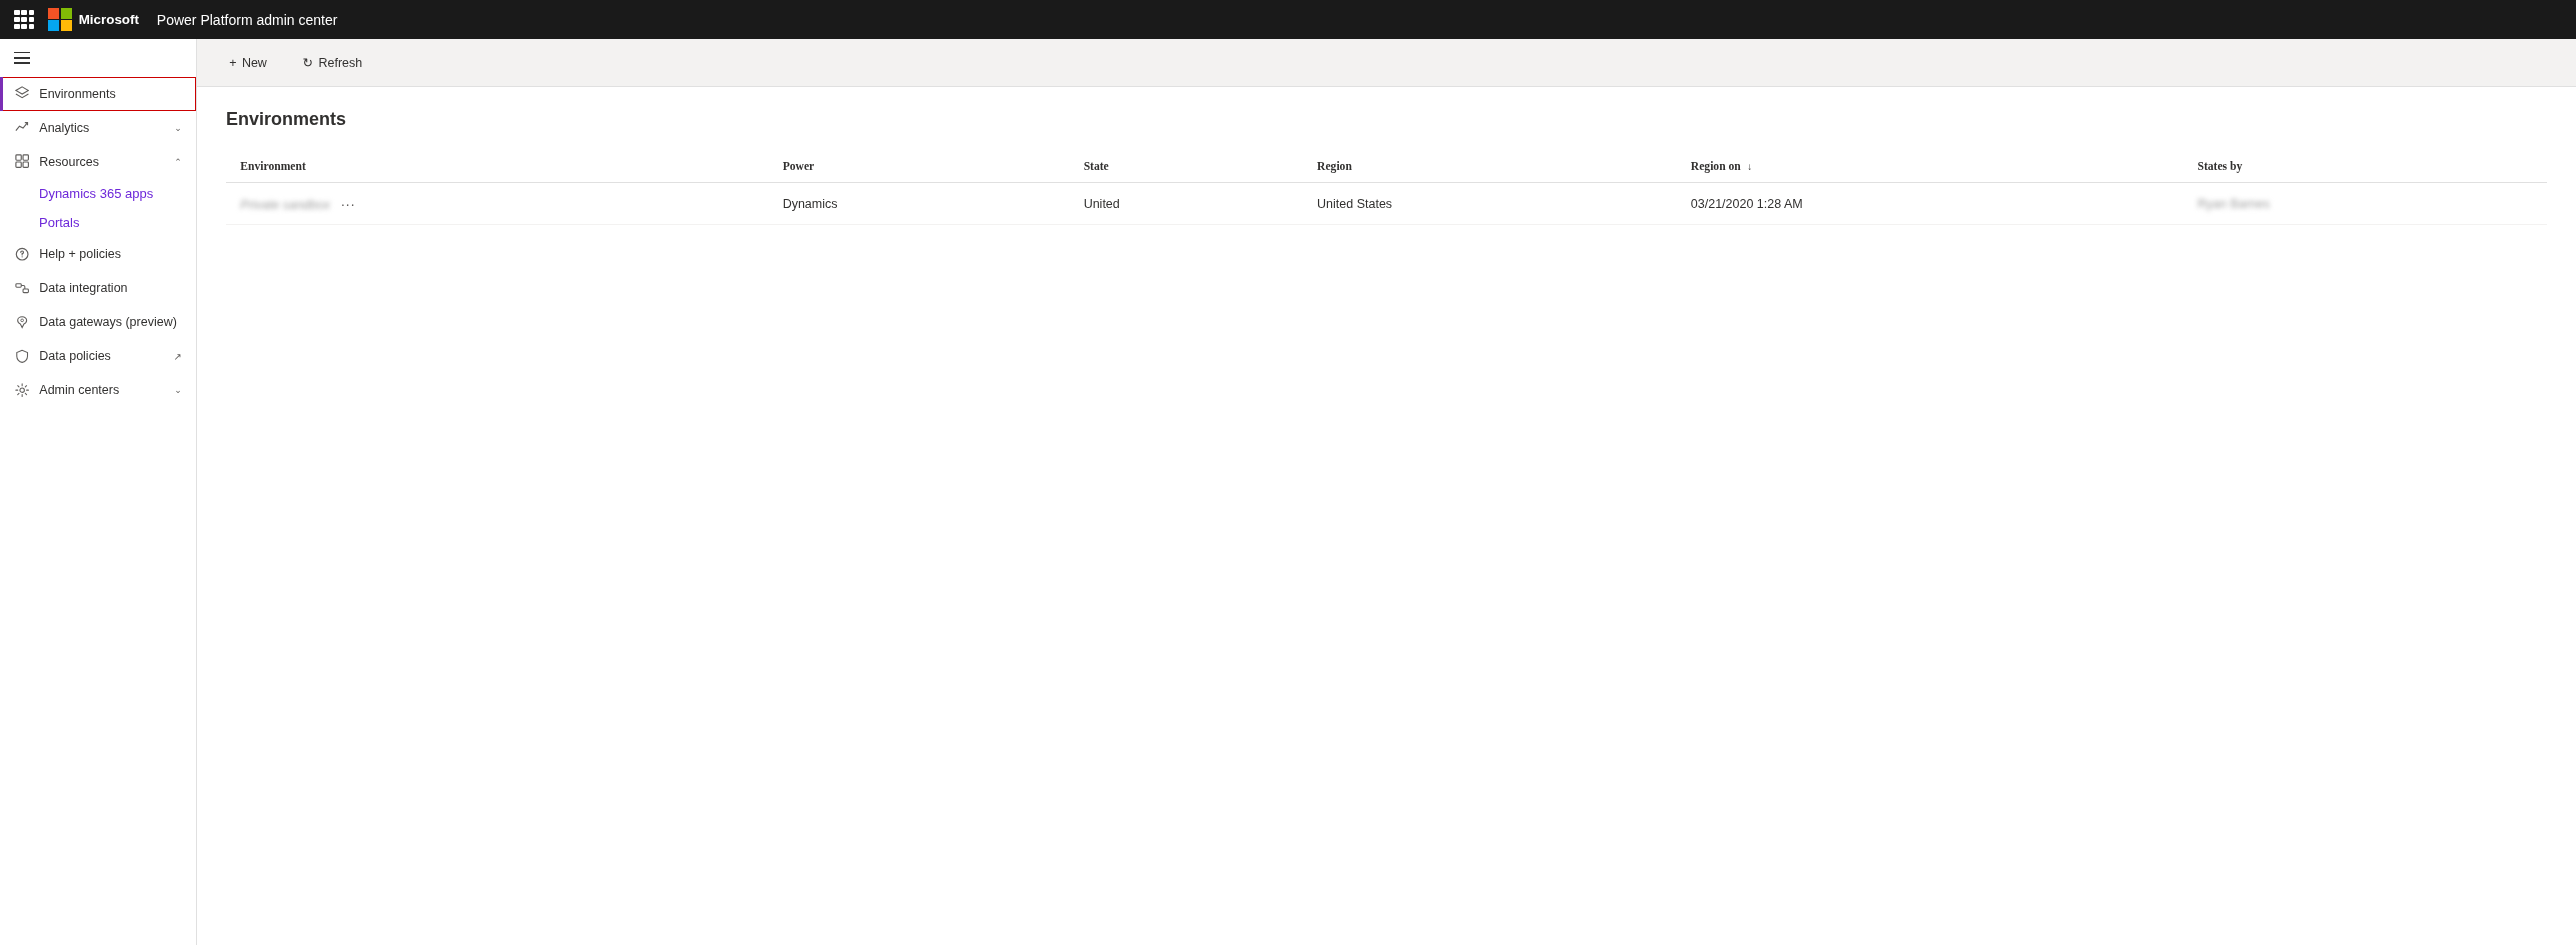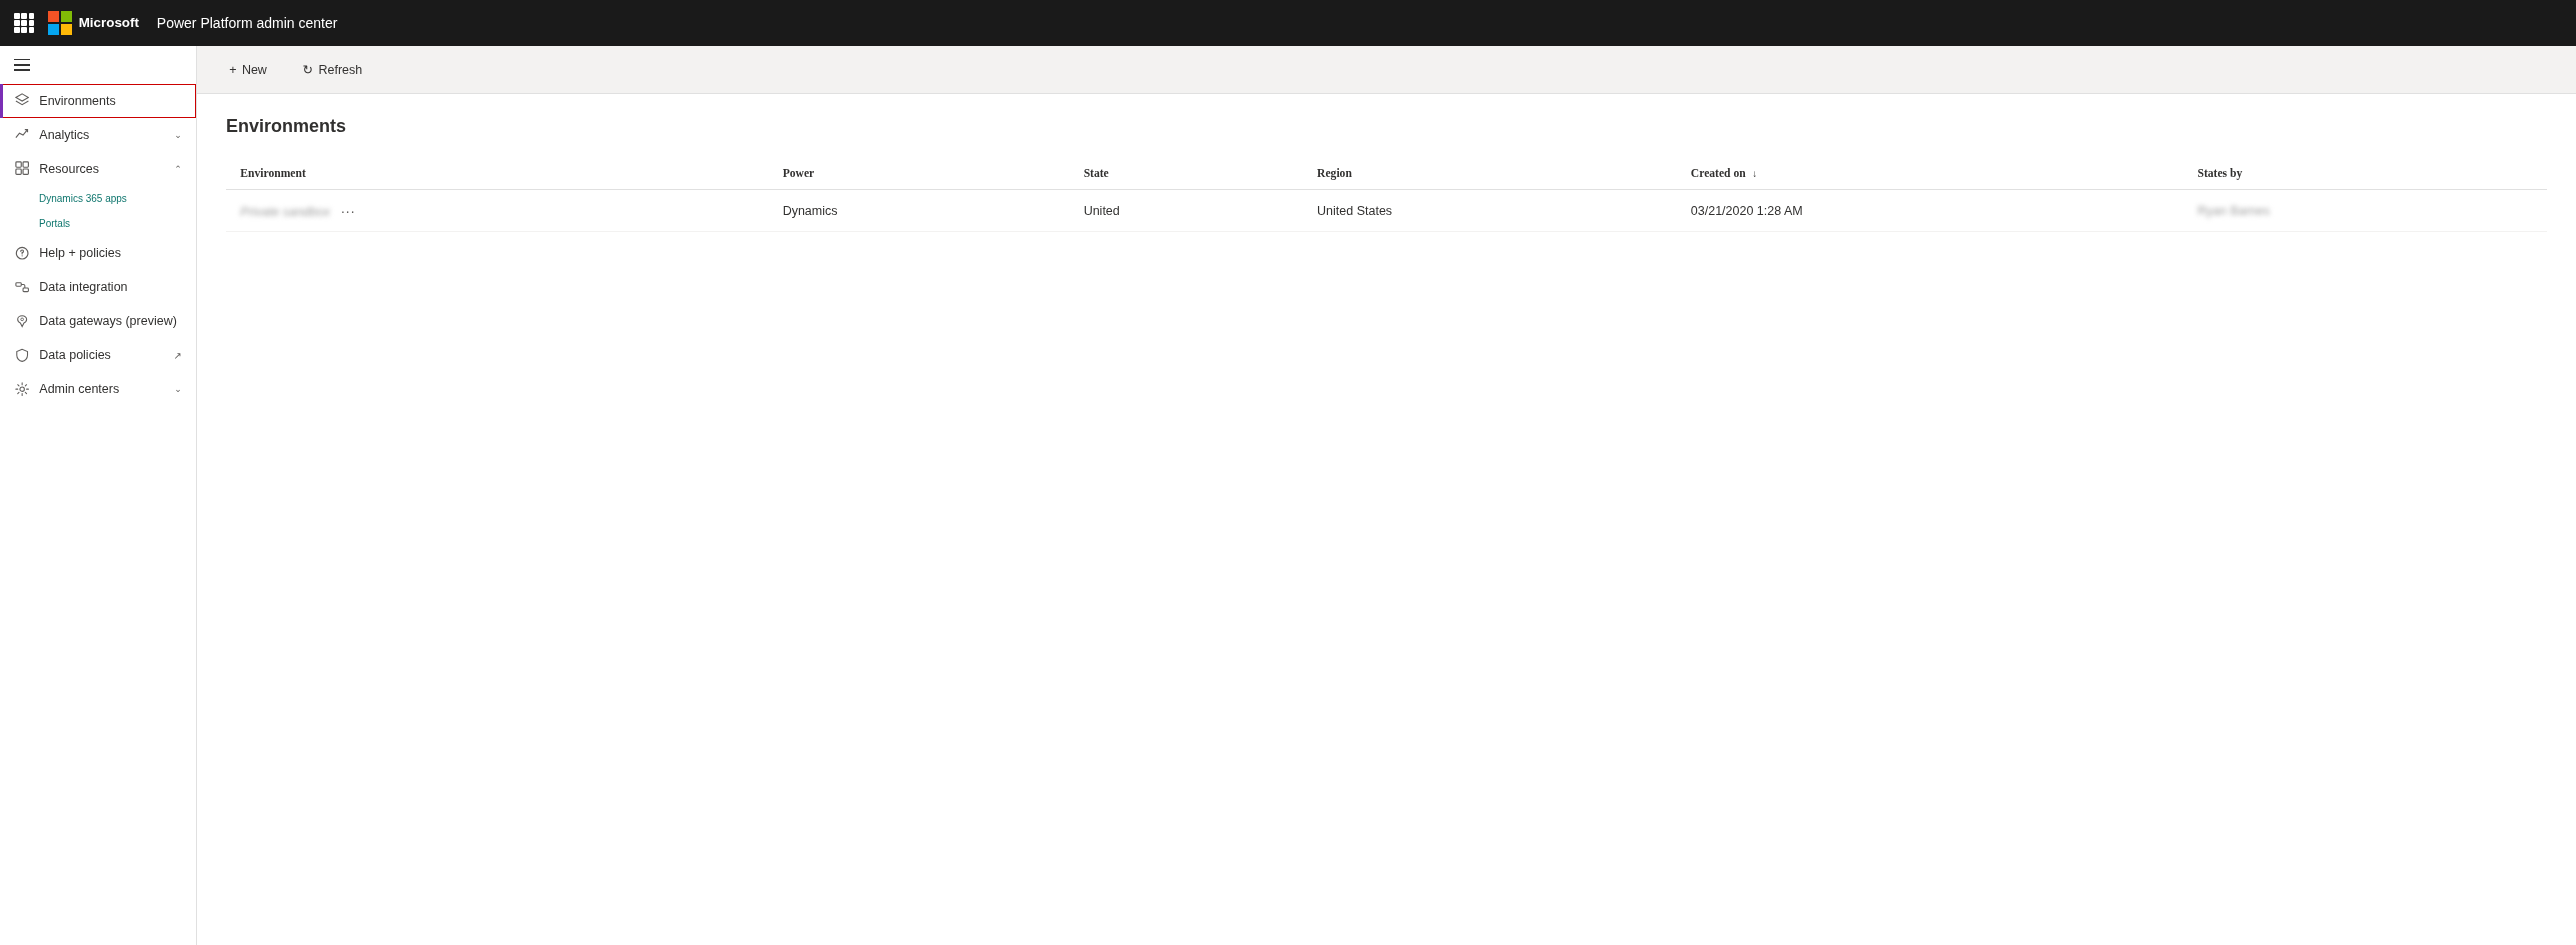--- a/index.html
+++ b/index.html
@@ -4,21 +4,21 @@
   <style>
     * { margin: 0; padding: 0; box-sizing: border-box; }
     body { font-family: 'Segoe UI', sans-serif; font-size: 12.5px; color: #333; display: flex; flex-direction: column; height: 100vh; overflow: hidden; }
 
     
     .topbar {
       background: #1a1a1a;
       color: #fff;
       display: flex;
       align-items: center;
-      height: 46px;
+      height: 39px;
       padding: 0 14.3px;
       gap: 10.7px;
       flex-shrink: 0;
     }
     .topbar-grid-icon {
       display: grid;
       grid-template-columns: repeat(3, 5.4px);
       grid-template-rows: repeat(3, 5.4px);
       gap: 1.8px;
     }
@@ -119,22 +119,22 @@
     .sidebar-chevron {
       margin-left: auto;
       font-size: 9px;
       color: #605e5c;
     }
     .sidebar-sub-item {
       display: flex;
       align-items: center;
       padding: 7.2px 14.3px 7.2px 39px;
       cursor: pointer;
-      color: #0f766e;
-      font-size: 10px;
+      color: #6d28d9;
+      font-size: 13px;
     }
 
     
     .content-area {
       flex: 1;
       display: flex;
       flex-direction: column;
       overflow: hidden;
     }
 
@@ -376,21 +376,21 @@
       <h1 class="page-title">Environments</h1>
 
       <table class="env-table">
         <thead>
           <tr>
             <th>Environment</th>
             <th>Power</th>
             <th>State</th>
             <th>Region</th>
             <th>
-              <span>Created on</span>
+              <span>Region on</span>
               <span class="sort-icon">↓</span>
             </th>
             <th>States by</th>
           </tr>
         </thead>
         <tbody>
           <tr>
             <td>
               <span class="env-name-blur">Private sandbox</span>
               <button class="more-btn">···</button>

